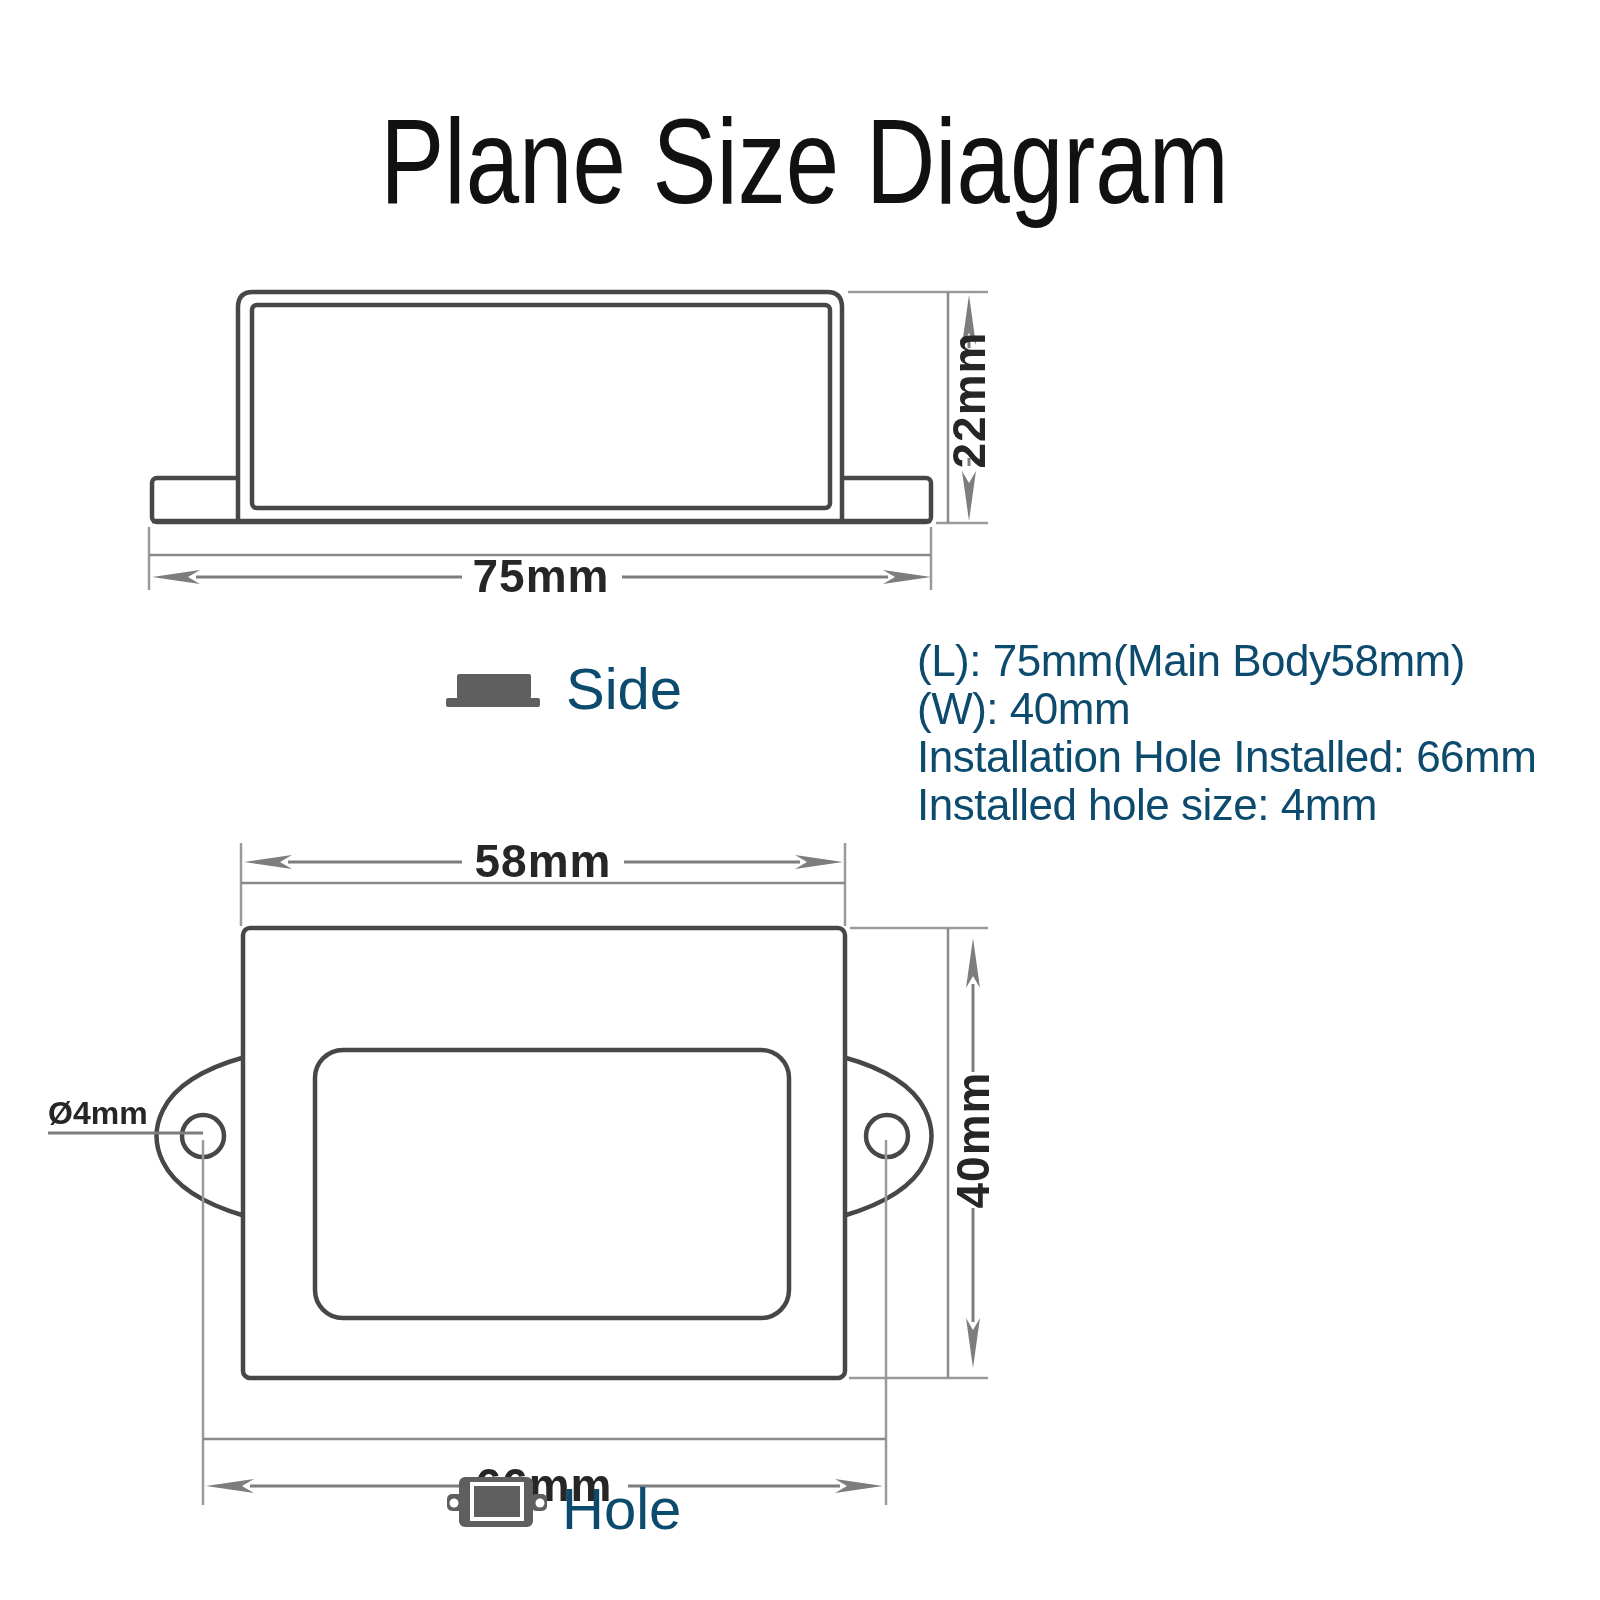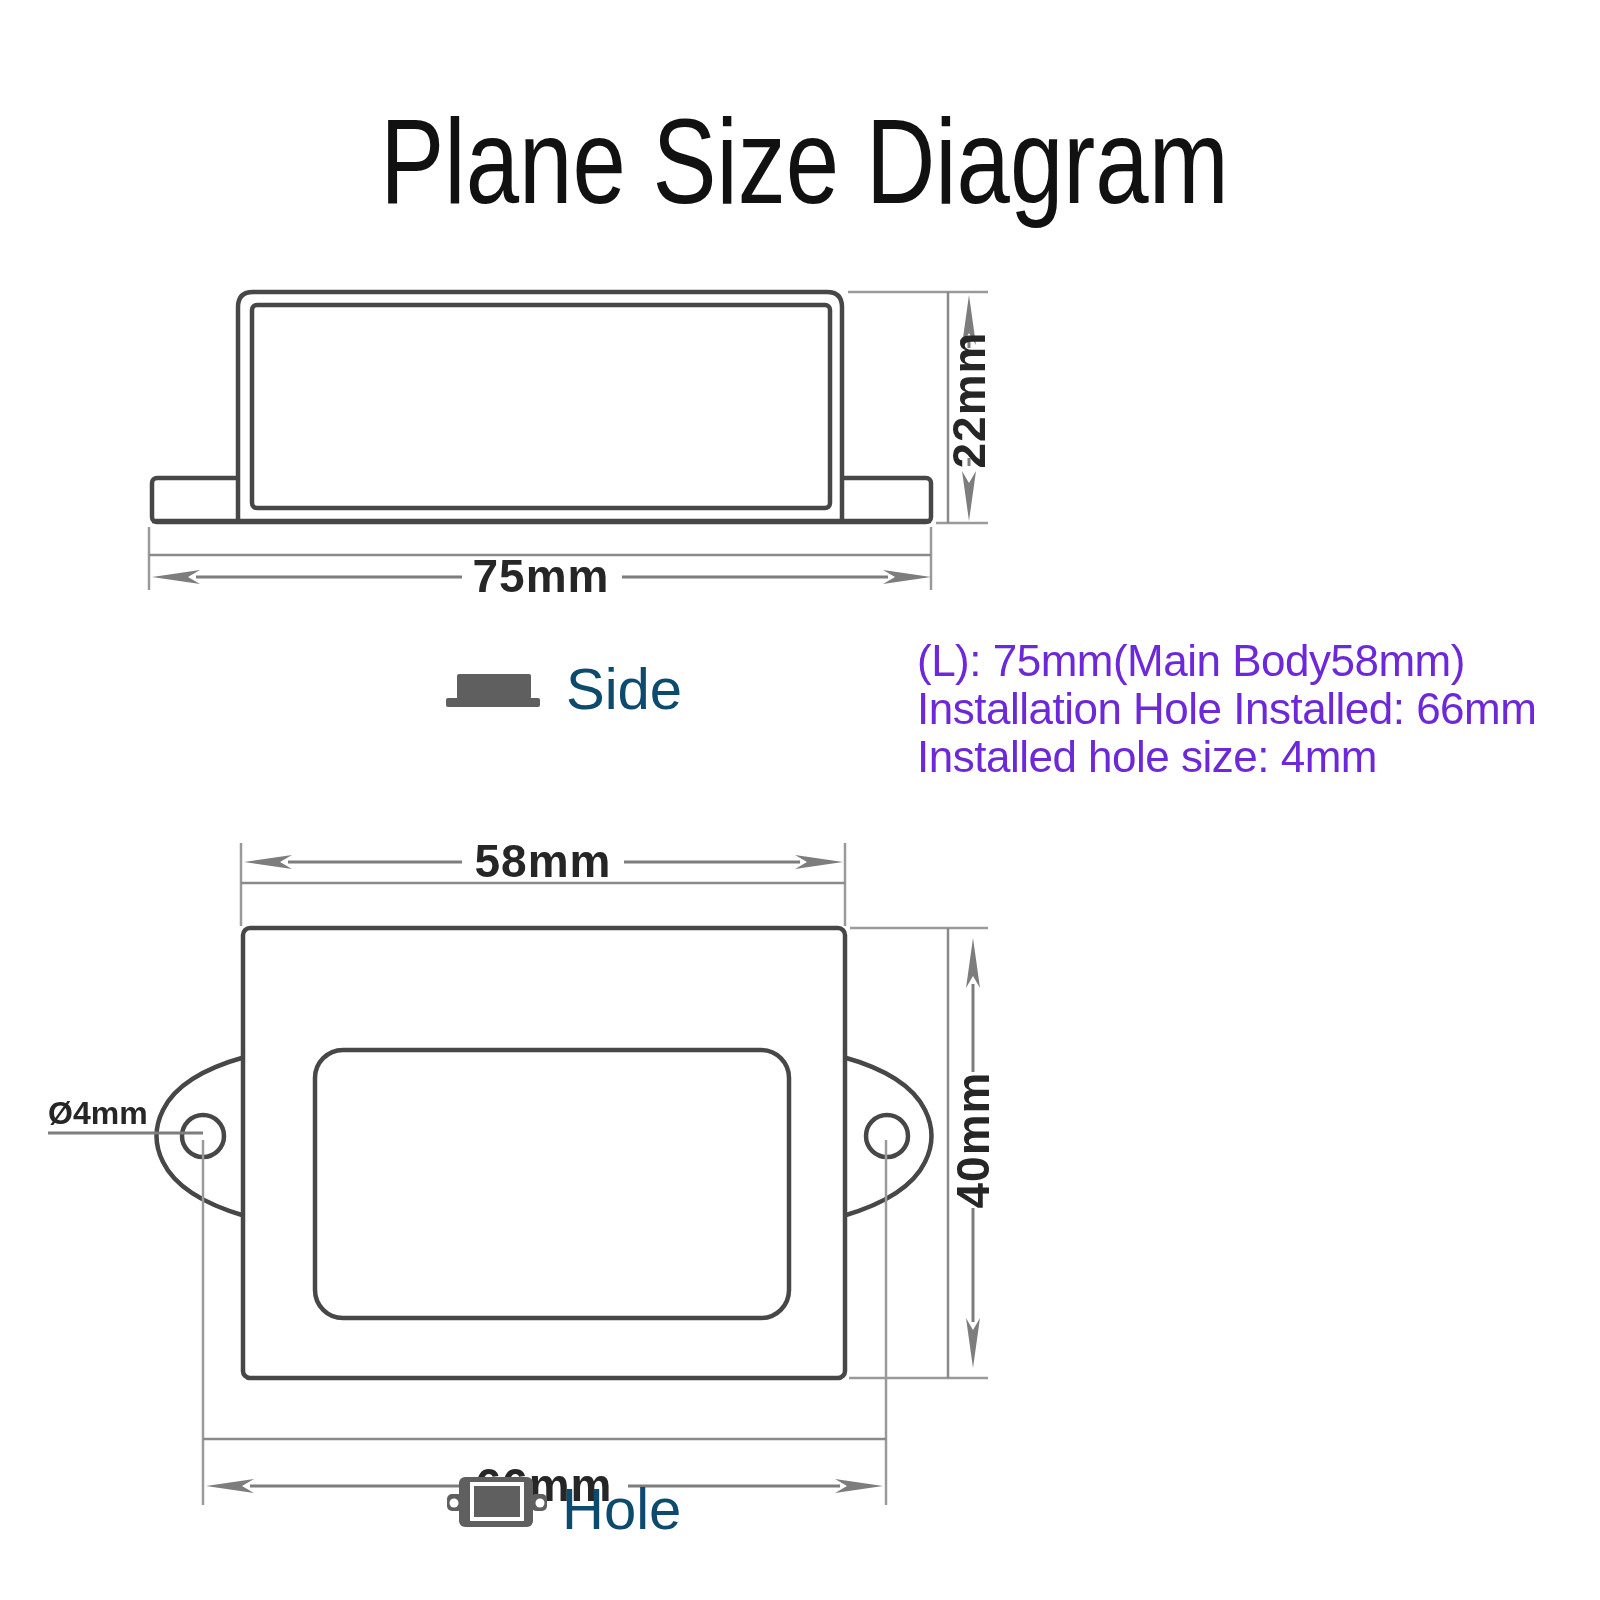--- a/index.html
+++ b/index.html
@@ -9,21 +9,21 @@
   }
   .title{
     position:absolute;top:98px;left:-20px;right:0;
     text-align:center;font-size:120px;line-height:1.05;font-weight:400;
     color:#111;transform:scaleX(0.80);transform-origin:50% 50%;
     white-space:nowrap;
   }
   .drawing{position:absolute;left:0;top:0;}
   .spec-block{
     position:absolute;left:917px;top:637px;width:660px;
-    font-size:44px;line-height:48px;color:#6d28d9;
+    font-size:44px;line-height:48px;color:#0c4a6e;
     letter-spacing:-0.5px;white-space:nowrap;
   }
   .view-label{
     position:absolute;font-size:58px;line-height:1;color:#0c4a6e;white-space:nowrap;
   }
   .side-label{left:566px;top:660px;}
   .front-label{left:562px;top:1480px;}
   .side-icon-body{
     position:absolute;left:457px;top:674px;width:74px;height:25px;
     background:#5f5f5f;border-radius:2px;
@@ -137,17 +137,18 @@
     <rect x="87" y="20" width="16" height="17" rx="5" fill="#5f5f5f"></rect>
     <circle cx="10" cy="29" r="4.5" fill="#ffffff"></circle>
     <circle cx="96" cy="29" r="4.5" fill="#ffffff"></circle>
     <rect x="15" y="3" width="74" height="50" rx="6" fill="#5f5f5f"></rect>
     <rect x="28" y="10" width="50" height="35" fill="none" stroke="#ffffff" stroke-width="4"></rect>
   </svg>
   <div class="view-label front-label">Hole</div>
 
   <div class="spec-block">
     <div class="spec-line">(L): 75mm(Main Body58mm)</div>
+    <div class="spec-line">(W): 40mm</div>
     <div class="spec-line">Installation Hole Installed: 66mm</div>
     <div class="spec-line">Installed hole size: 4mm</div>
   </div>
 
 </div>
 
 </body></html>

